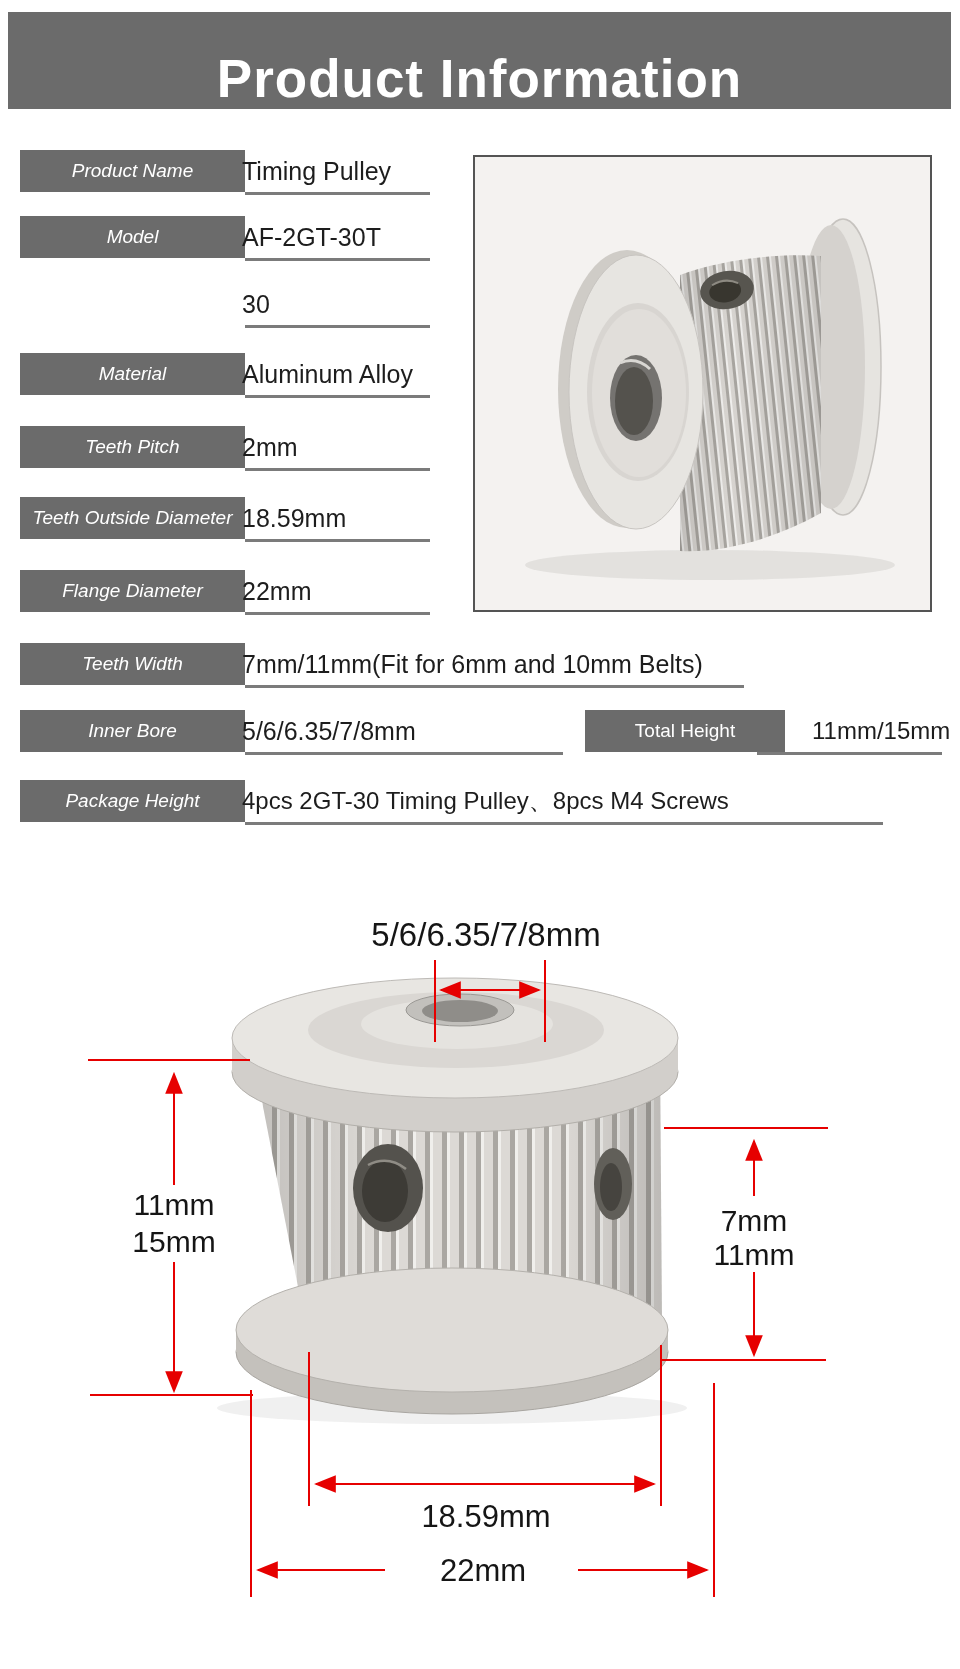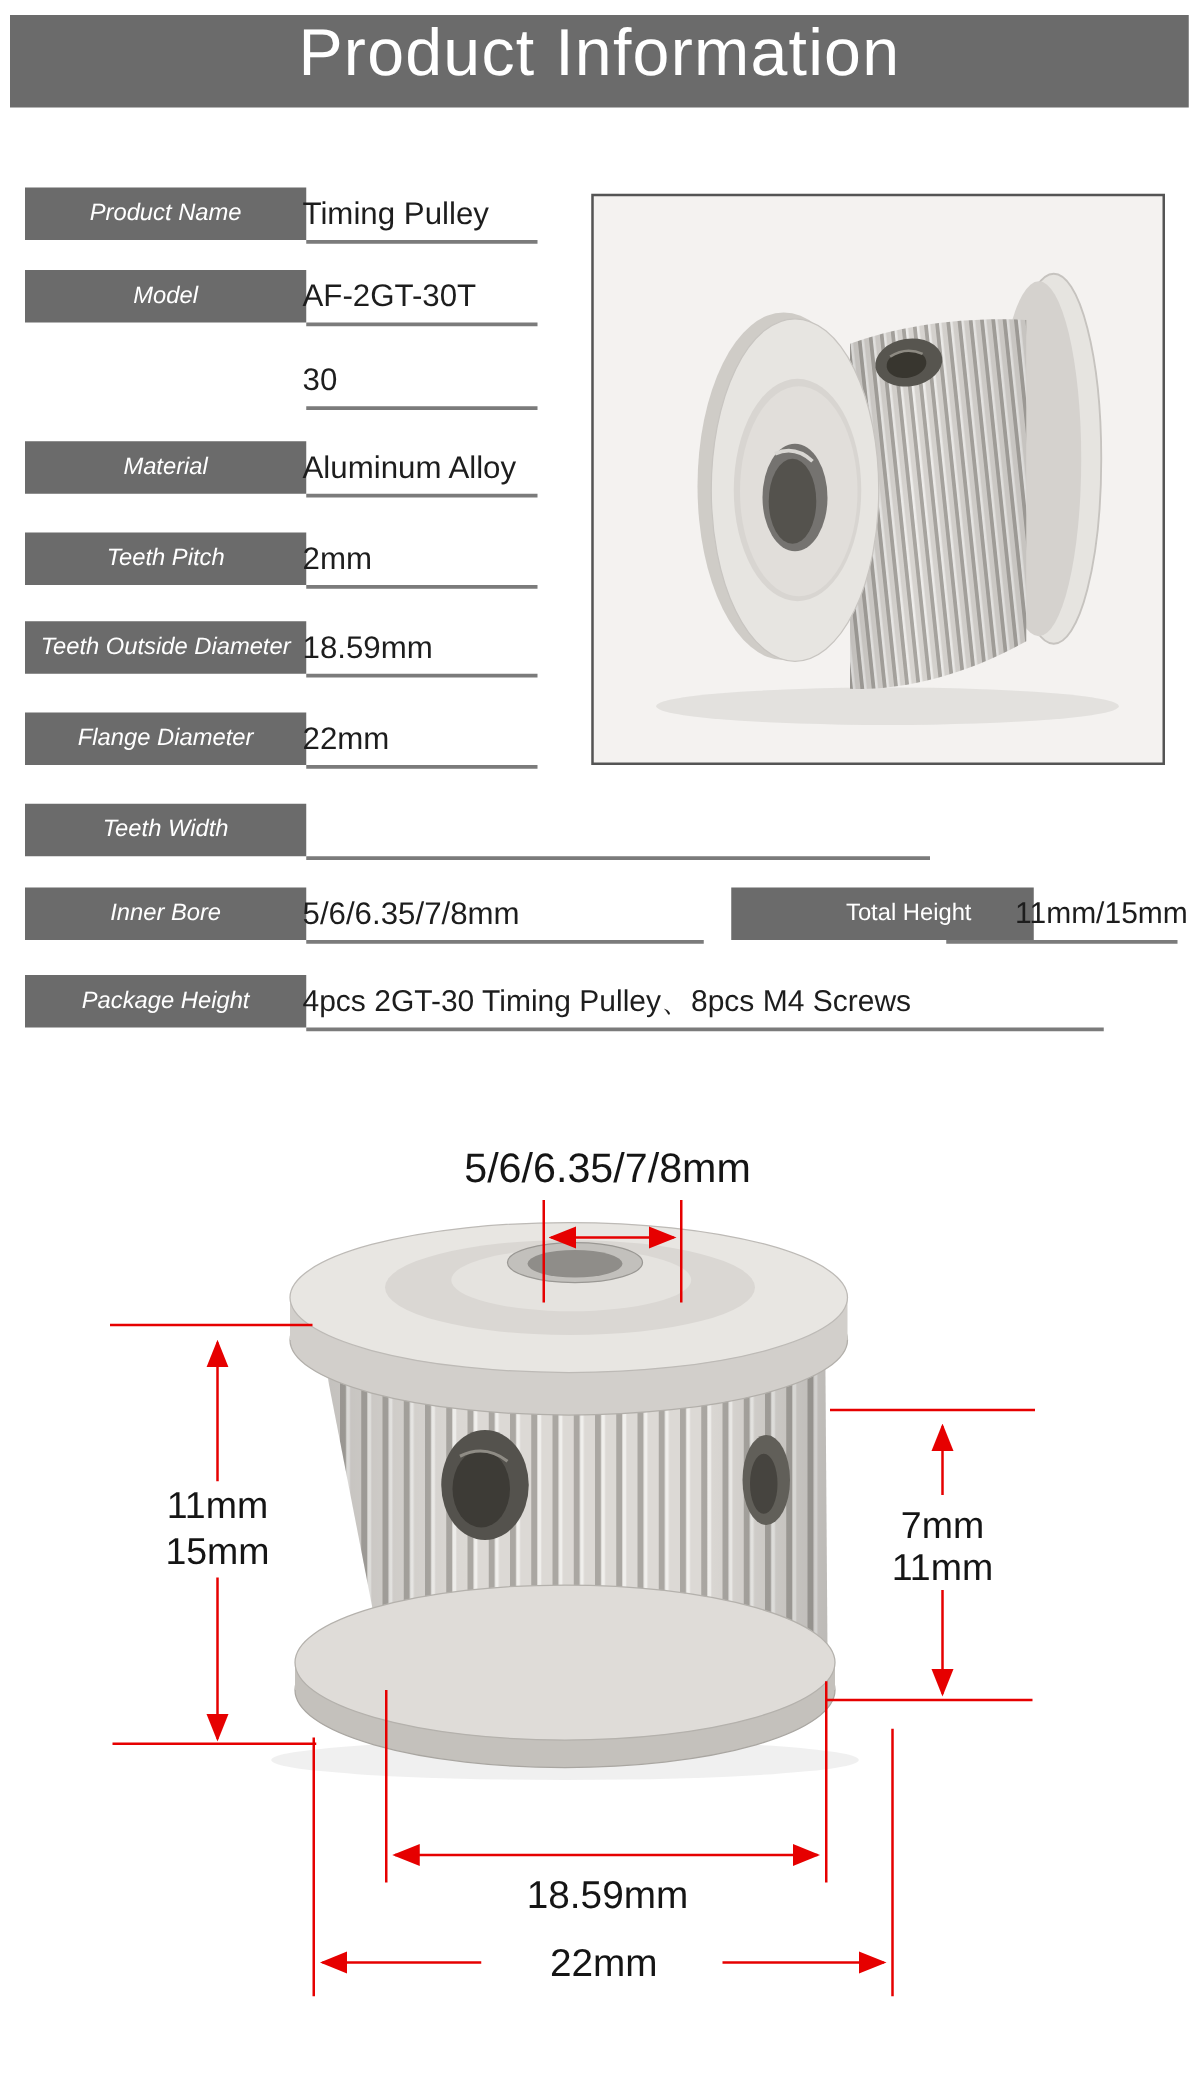--- a/index.html
+++ b/index.html
@@ -1,28 +1,28 @@
 <!DOCTYPE html>
 <html style="--red: #e60000; --gray: #6b6b6b; --ink: #1d1d1d;"><head>
 <meta charset="utf-8">
 <style>
   html,body{margin:0;padding:0;background:#ffffff;}
   .page{position:relative;width:960px;height:1669px;background:#fff;overflow:hidden;
         font-family:"Liberation Sans",sans-serif;}
   
-  .banner{position:absolute;left:8px;top:12px;width:943px;height:74px;background:var(--gray,#6a6a6a);
-          display:flex;align-items:flex-start;justify-content:center;}
+  .banner{position:absolute;left:8px;top:12px;width:943px;height:97px;background:var(--gray,#6a6a6a);
+          display:flex;align-items:flex-end;justify-content:center;font-weight:bold;}
   .banner-title{font-size:53px;color:#ffffff;letter-spacing:1px;}
   
   .row{position:absolute;left:0;width:960px;height:46px;}
   .lbox{position:absolute;left:20px;top:0;width:225px;height:42px;background:var(--gray,#6b6b6b);
         display:flex;align-items:center;justify-content:center;font-style:italic;}
   .lbox span{color:#ffffff;font-size:19px;}
   .lbox2{position:absolute;left:585px;top:0;width:200px;height:42px;background:var(--gray,#6b6b6b);
-        display:flex;align-items:center;justify-content:center;padding-left:42px;}
+        display:flex;align-items:center;justify-content:center;}
   .lbox2 span{color:#ffffff;font-size:19px;}
   .val{position:absolute;left:242px;top:0;height:42px;display:flex;align-items:center;
        font-size:25px;color:var(--ink,#1d1d1d);white-space:nowrap;}
   .val2{position:absolute;left:812px;top:0;height:42px;display:flex;align-items:center;
        font-size:24px;color:var(--ink,#1d1d1d);white-space:nowrap;}
   .val-sm{font-size:24px;}
   .uline{position:absolute;top:42px;left:245px;height:3px;background:#7b7b7b;}
   .u-std{width:185px;} .u-w8{width:499px;} .u-w9{width:318px;} .u-w10{width:638px;}
   .uline-th{position:absolute;top:42px;left:757px;width:185px;height:3px;background:#7b7b7b;}
   
@@ -86,20 +86,21 @@
     <div class="lbox">
         <span>Flange Diameter</span>
       </div>
     <div class="val">22mm</div>
     <div class="uline u-std"></div>
   </div>
   <div class="row" style="top:643px">
     <div class="lbox">
         <span>Teeth Width</span>
       </div>
+    <div class="val">7mm/11mm(Fit for 6mm and 10mm Belts)</div>
     <div class="uline u-w8"></div>
   </div>
   <div class="row" style="top:710px">
     <div class="lbox">
         <span>Inner Bore</span>
       </div>
     <div class="val">5/6/6.35/7/8mm</div>
     <div class="uline u-w9"></div>
     <div class="lbox2">
         <span>Total Height</span>

